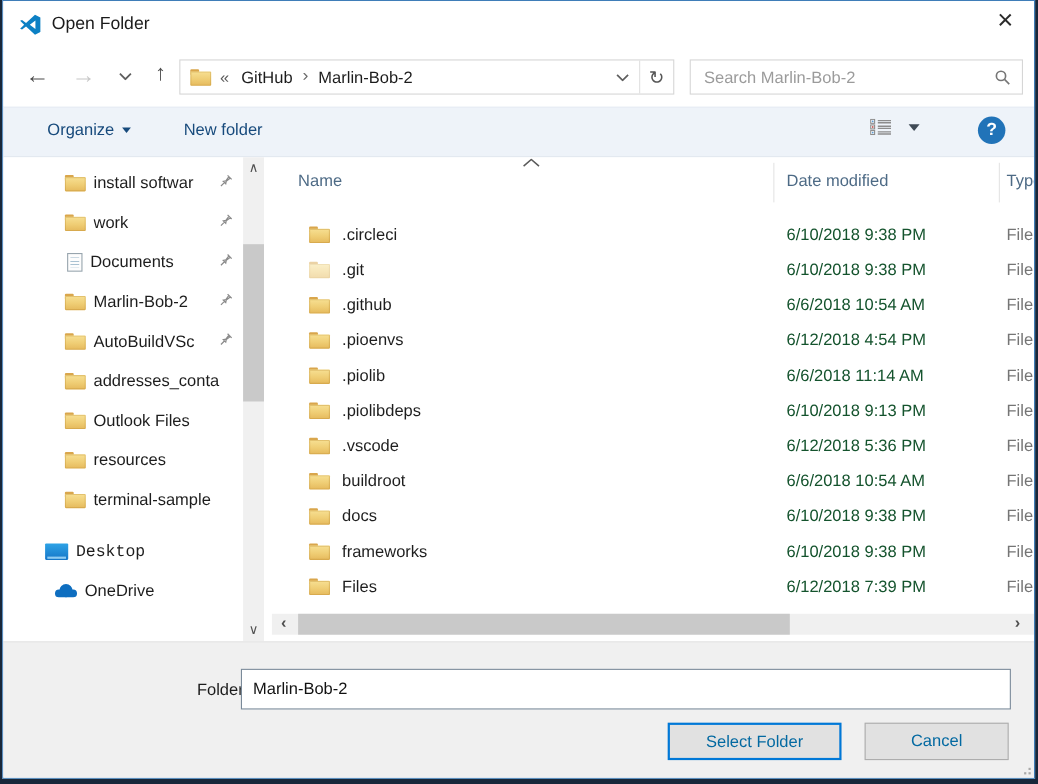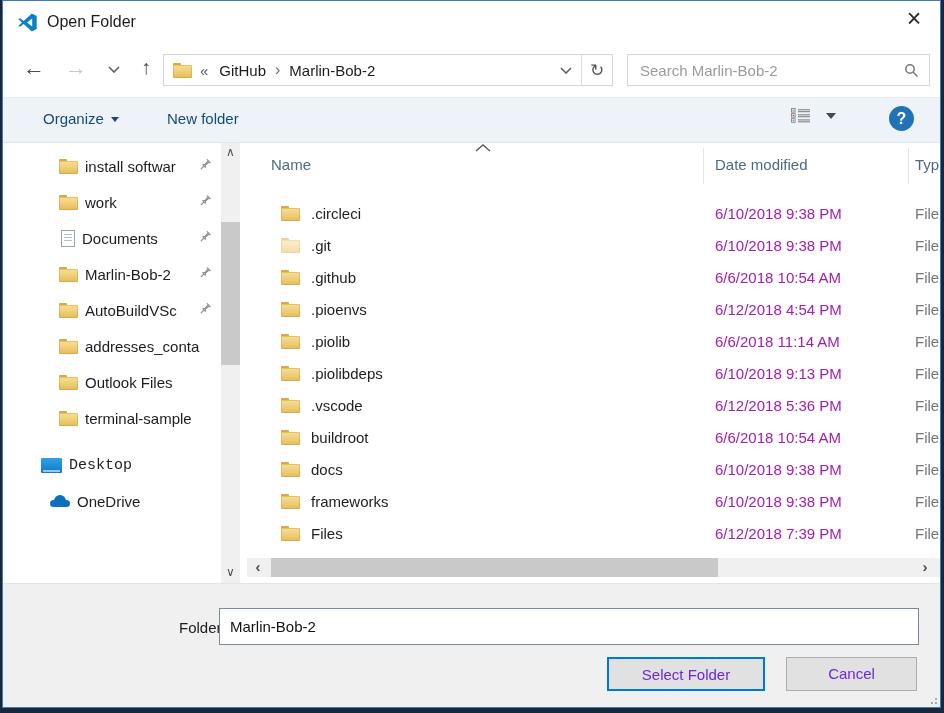--- a/index.html
+++ b/index.html
@@ -109,37 +109,37 @@
   .col-name{left:24px;}
   .col-date{left:468px;}
   .col-type{left:668px;}
   .col-sep{position:absolute;top:5px;width:1px;height:36px;background:#e4e4e4;}
   .sep1{left:456px;} .sep2{left:661px;}
   .sort-caret{position:absolute;left:228px;top:1px;}
   .rows{position:absolute;top:55px;left:0;right:0;}
   .file-row{position:relative;height:32px;font-size:15px;color:#1e1e1e;}
   .f-icon{position:absolute;left:34px;top:8px;}
   .f-name{position:absolute;left:64px;top:7px;white-space:nowrap;}
-  .f-date{position:absolute;left:468px;top:7px;color:#a21caf;white-space:nowrap;}
+  .f-date{position:absolute;left:468px;top:7px;color:#14532d;white-space:nowrap;}
   .f-type{position:absolute;left:668px;top:7px;color:#757575;white-space:nowrap;}
   
   .h-scroll{position:absolute;left:0;right:0;bottom:6px;height:19px;background:#f0f0f0;}
   .h-thumb{position:absolute;left:24px;top:0;width:447px;height:19px;background:#c9c9c9;}
   .h-chev{position:absolute;top:0;width:18px;height:19px;color:#4f4f4f;font-size:15px;
           text-align:center;line-height:18px;font-weight:bold;}
   .h-left{left:2px;} .h-right{right:6px;}
   
   .footer{position:absolute;left:0;right:0;top:582px;bottom:0;background:#f0f0f0;
           border-top:1px solid #e4e4e4;}
   .folder-label{position:absolute;left:176px;top:35px;font-size:15px;color:#1b1b1b;}
   .folder-input{position:absolute;left:216px;top:24px;width:700px;height:37px;background:#fff;
                 border:1px solid #7a8a99;font-family:"Liberation Sans",sans-serif;font-size:15px;
                 color:#111;padding:0 10px;outline:none;}
   .btn{position:absolute;top:73px;height:34px;font-family:"Liberation Sans",sans-serif;
-       font-size:15px;color:#6d28d9;background:#e1e1e1;text-align:center;line-height:31px;
+       font-size:15px;color:#0369a1;background:#e1e1e1;text-align:center;line-height:31px;
        cursor:default;}
   .btn-select{left:604px;width:158px;border:2px solid #0078d7;}
   .btn-cancel{left:783px;width:131px;border:1px solid #adadad;}
   .resize-grip{position:absolute;right:3px;bottom:3px;width:10px;height:10px;}
   .resize-grip i{position:absolute;width:2px;height:2px;background:#a9a9a9;}
 </style>
 </head>
 <body>
 
 <div class="window">
@@ -258,20 +258,25 @@
     <span class="s-label">addresses_conta</span>
 
   </div>
         <div class="side-item ind-quick">
     <span class="s-icon folder-icon"></span>
     <span class="s-label">Outlook Files</span>
 
   </div>
         <div class="side-item ind-quick">
     <span class="s-icon folder-icon"></span>
+    <span class="s-label">resources</span>
+
+  </div>
+        <div class="side-item ind-quick">
+    <span class="s-icon folder-icon"></span>
     <span class="s-label">terminal-sample</span>
 
   </div>
         <div class="side-item ind-root group-start">
     <span class="s-icon desktop-icon"></span>
     <span class="s-label">Desktop</span>
 
   </div>
         <div class="side-item ind-child">
     <span class="s-icon onedrive-icon"></span>

